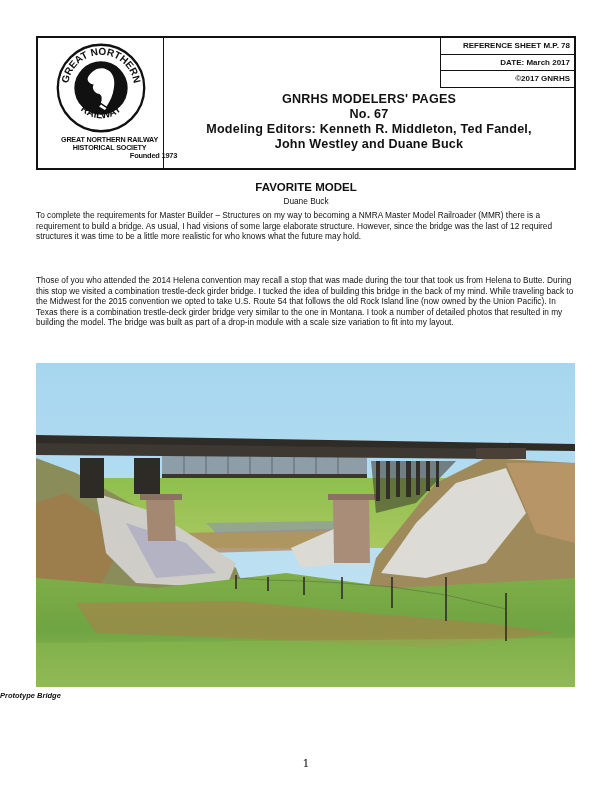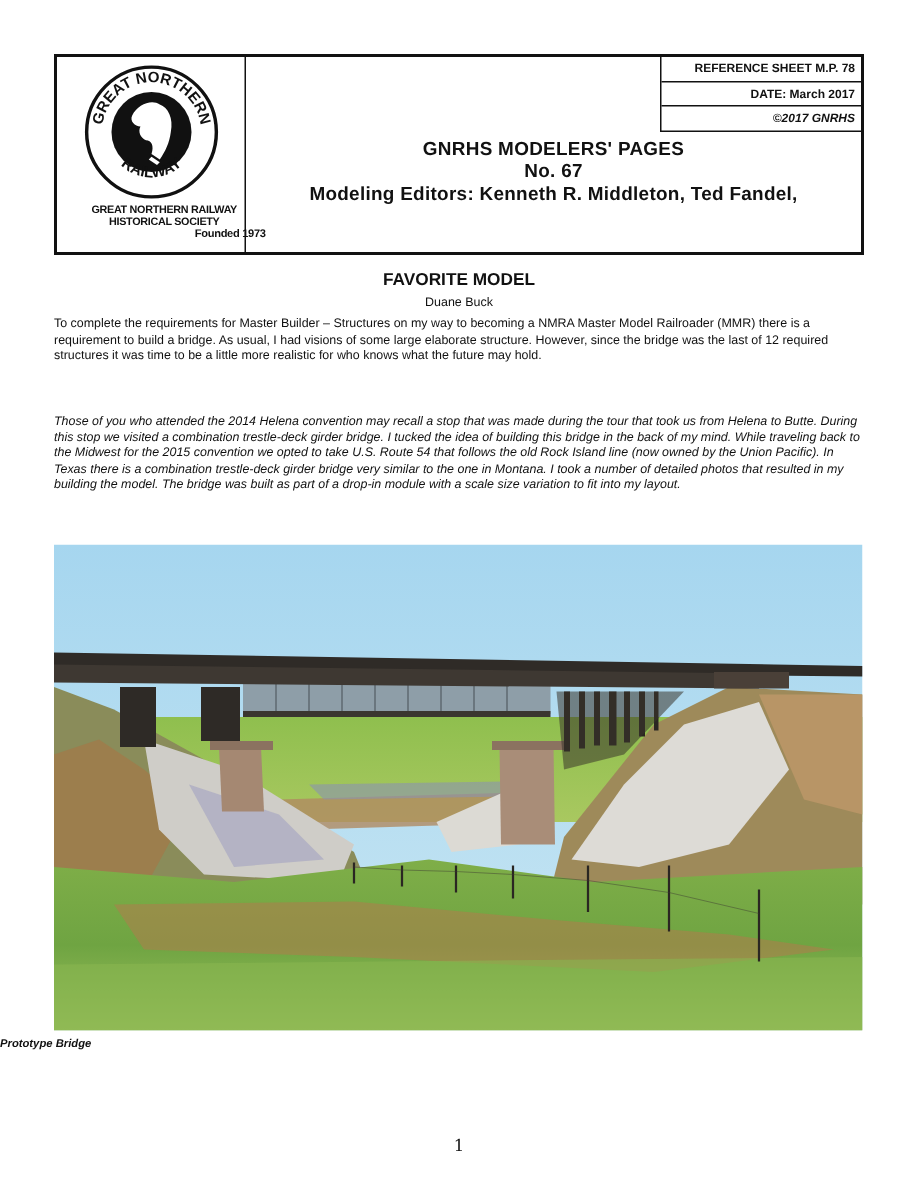--- a/index.html
+++ b/index.html
@@ -6,28 +6,28 @@
   body { width: 612px; height: 792px; position: relative; overflow: hidden; font-family: "Liberation Sans", sans-serif; color: #111; }
   .header-box { position: absolute; left: 36px; top: 36px; width: 540px; height: 134px; border: 2px solid #111; box-sizing: border-box; }
   .logo-cell { position: absolute; left: 0; top: 0; width: 126px; height: 130px; border-right: 1.5px solid #111; box-sizing: border-box; }
   .logo-svg { position: absolute; left: 17px; top: 4px; width: 92px; height: 92px; }
   .society { position: absolute; left: 0; width: 143px; text-align: center; font-weight: bold; font-size: 7.2px; line-height: 8.4px; letter-spacing: -0.2px; }
   .society.l1 { top: 98px; }
   .society.l2 { top: 106px; }
   .society.l3 { top: 114px; font-size: 7.4px; margin-left: 44px; }
   .ref-box { position: absolute; right: 0; top: 0; width: 134px; border-left: 1px solid #111; border-bottom: 1px solid #111; box-sizing: border-box; }
   .ref-row { height: 15.6px; line-height: 15.6px; text-align: right; padding-right: 4px; font-size: 8px; font-weight: bold; border-bottom: 1px solid #111; }
-  .ref-row:last-child { border-bottom: none; font-style: italic; }
+  .ref-row:last-child { border-bottom: none; }
   .title-area { position: absolute; left: 126px; right: 0; top: 54px; text-align: center; font-weight: bold; }
   .title-line { font-size: 12.6px; line-height: 15px; letter-spacing: 0.2px; }
   .fav-title { position: absolute; left: 0; width: 612px; top: 181px; text-align: center; font-size: 11.5px; font-weight: bold; }
   .byline { position: absolute; left: 0; width: 612px; top: 196px; text-align: center; font-size: 8.3px; }
   .para { position: absolute; left: 36px; width: 540px; font-size: 8.3px; line-height: 10.6px; text-align: left; }
   .para.p1 { top: 210px; }
-  .para.p2 { top: 275px; font-style: italic; }
+  .para.p2 { top: 275px; }
   .photo { position: absolute; left: 36px; top: 363px; width: 539px; height: 324px; }
   .caption { position: absolute; left: 0; width: 612px; top: 691px; text-align: left; font-size: 7.5px; font-style: italic; font-weight: bold; }
   .page-num { position: absolute; left: 0; width: 612px; top: 757px; text-align: center; font-size: 11px; font-family: "DejaVu Serif", serif; }
 </style>
 </head>
 <body>
 
 <div class="header-box">
   <div class="logo-cell">
     <svg class="logo-svg" viewBox="0 0 100 100">
@@ -55,20 +55,21 @@
   <div class="ref-box">
     <div class="ref-row">REFERENCE SHEET M.P. 78</div>
     <div class="ref-row">DATE: March 2017</div>
     <div class="ref-row">©2017 GNRHS</div>
   </div>
 
   <div class="title-area">
     <div class="title-line">GNRHS MODELERS' PAGES</div>
     <div class="title-line">No. 67</div>
     <div class="title-line">Modeling Editors: Kenneth R. Middleton, Ted Fandel,</div>
+    <div class="title-line">John Westley and Duane Buck</div>
   </div>
 </div>
 
 <div class="fav-title">FAVORITE MODEL</div>
 <div class="byline">Duane Buck</div>
 
 <div class="para p1">To complete the requirements for Master Builder – Structures on my way to becoming a NMRA Master Model Railroader (MMR) there is a requirement to build a bridge. As usual, I had visions of some large elaborate structure. However, since the bridge was the last of 12 required structures it was time to be a little more realistic for who knows what the future may hold.</div>
 <div class="para p2">Those of you who attended the 2014 Helena convention may recall a stop that was made during the tour that took us from Helena to Butte. During this stop we visited a combination trestle-deck girder bridge. I tucked the idea of building this bridge in the back of my mind. While traveling back to the Midwest for the 2015 convention we opted to take U.S. Route 54 that follows the old Rock Island line (now owned by the Union Pacific). In Texas there is a combination trestle-deck girder bridge very similar to the one in Montana. I took a number of detailed photos that resulted in my building the model. The bridge was built as part of a drop-in module with a scale size variation to fit into my layout.</div>
 
 <svg class="photo" viewBox="0 0 539 324" preserveAspectRatio="none">

